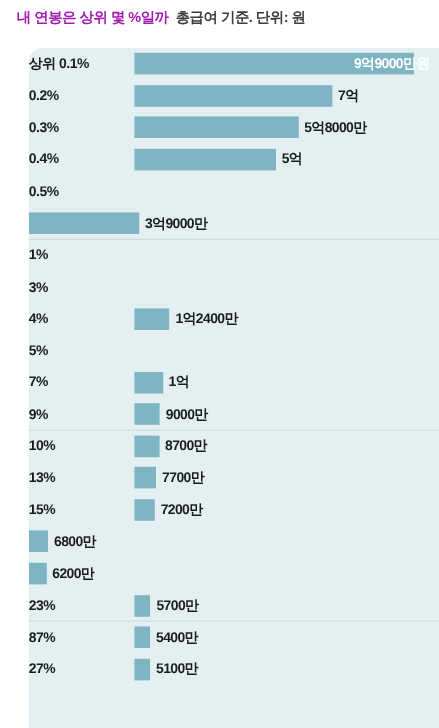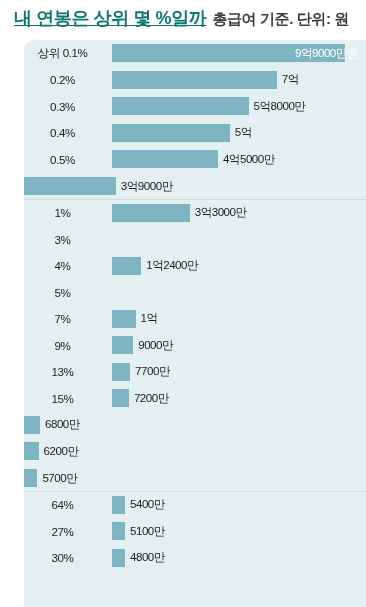--- a/index.html
+++ b/index.html
@@ -10,24 +10,24 @@
     -webkit-font-smoothing:antialiased;
   }
   #infographic{position:relative;width:366px;height:607px;background:#fff;}
 
   
   .header{
     position:absolute;left:14px;top:6px;right:6px;height:26px;
     display:flex;align-items:baseline;gap:6px;white-space:nowrap;
   }
   .title{
-    font-size:18px;font-weight:bold;color:#0f766e;letter-spacing:-0.4px;text-decoration:underline;
+    font-size:12px;font-weight:bold;color:#a21caf;letter-spacing:-0.4px;
   }
   .subtitle{
-    font-size:15px;font-weight:bold;color:#3c3c3c;letter-spacing:-0.4px;
+    font-size:12px;font-weight:bold;color:#3c3c3c;letter-spacing:-0.4px;
   }
 
   
   .panel{
     position:absolute;left:24px;top:40px;width:342px;height:567px;
     background:#e4eff1;
     border-top-left-radius:11px;
     overflow:hidden;
   }
   .rows{position:absolute;left:0;top:0;right:0;}
@@ -35,34 +35,34 @@
   .row{
     position:relative;height:26.55px;
     display:flex;align-items:center;
   }
   .row.sep-before::before{
     content:"";position:absolute;left:-24px;right:-342px;top:-0.5px;
     width:366px;height:1px;background:#d2dcdd;
   }
 
   .cat{
-    width:88px;flex:0 0 88px;text-align:center;
-    font-size:11.6px;font-weight:normal;color:#1c1c1c;
+    width:88px;flex:0 0 88px;text-align:left;
+    font-size:11.6px;font-weight:bold;color:#1c1c1c;
     letter-spacing:-0.4px;padding-right:11px;box-sizing:border-box;
   }
 
   .barwrap{
     position:relative;flex:1 1 auto;height:100%;
     display:flex;align-items:center;
   }
   .bar{
     height:18px;background:#7fb5c2;flex:0 0 auto;
   }
   .vlabel{
-    font-size:11.6px;font-weight:normal;color:#1c1c1c;
+    font-size:11.6px;font-weight:bold;color:#1c1c1c;
     letter-spacing:-0.5px;white-space:nowrap;
     margin-left:5px;
   }
   .row.inside .vlabel{
     position:absolute;right:8px;margin-left:0;color:#ffffff;
   }
 </style>
 </head>
 <body>
 
@@ -98,37 +98,29 @@
         </div>
         <div class="row">
           <div class="cat">0.4%</div>
           <div class="barwrap">
             <div class="bar" style="width: 117.7px;"></div>
             <span class="vlabel">5억</span>
           </div>
         </div>
         <div class="row">
           <div class="cat">0.5%</div>
-          <div class="barwrap">
-            <div class="bar" style="width: 105.9px;"></div>
-            <span class="vlabel">4억5000만</span>
-          </div>
         </div>
         <div class="row">
           <div class="barwrap">
             <div class="bar" style="width: 91.8px;"></div>
             <span class="vlabel">3억9000만</span>
           </div>
         </div>
         <div class="row sep-before">
           <div class="cat">1%</div>
-          <div class="barwrap">
-            <div class="bar" style="width: 77.7px;"></div>
-            <span class="vlabel">3억3000만</span>
-          </div>
         </div>
         <div class="row">
           <div class="cat">3%</div>
         </div>
         <div class="row">
           <div class="cat">4%</div>
           <div class="barwrap">
             <div class="bar" style="width: 29.2px;"></div>
             <span class="vlabel">1억2400만</span>
           </div>
@@ -143,20 +135,27 @@
             <span class="vlabel">1억</span>
           </div>
         </div>
         <div class="row">
           <div class="cat">9%</div>
           <div class="barwrap">
             <div class="bar" style="width: 21.2px;"></div>
             <span class="vlabel">9000만</span>
           </div>
         </div>
+        <div class="row sep-before">
+          <div class="cat">10%</div>
+          <div class="barwrap">
+            <div class="bar" style="width: 20.5px;"></div>
+            <span class="vlabel">8700만</span>
+          </div>
+        </div>
         <div class="row">
           <div class="cat">13%</div>
           <div class="barwrap">
             <div class="bar" style="width: 18.1px;"></div>
             <span class="vlabel">7700만</span>
           </div>
         </div>
         <div class="row">
           <div class="cat">15%</div>
           <div class="barwrap">
@@ -170,42 +169,36 @@
             <span class="vlabel">6800만</span>
           </div>
         </div>
         <div class="row">
           <div class="barwrap">
             <div class="bar" style="width: 14.6px;"></div>
             <span class="vlabel">6200만</span>
           </div>
         </div>
         <div class="row">
+          <div class="cat">23%</div>
           <div class="barwrap">
             <div class="bar" style="width: 13.4px;"></div>
             <span class="vlabel">5700만</span>
           </div>
         </div>
         <div class="row sep-before">
-          <div class="cat">64%</div>
+          <div class="cat">87%</div>
           <div class="barwrap">
             <div class="bar" style="width: 13px;"></div>
             <span class="vlabel">5400만</span>
           </div>
         </div>
         <div class="row">
           <div class="cat">27%</div>
           <div class="barwrap">
             <div class="bar" style="width: 13px;"></div>
             <span class="vlabel">5100만</span>
           </div>
         </div>
-        <div class="row">
-          <div class="cat">30%</div>
-          <div class="barwrap">
-            <div class="bar" style="width: 13px;"></div>
-            <span class="vlabel">4800만</span>
-          </div>
-        </div>
       </div>
   </div>
 
 </div>
 
 </body></html>

